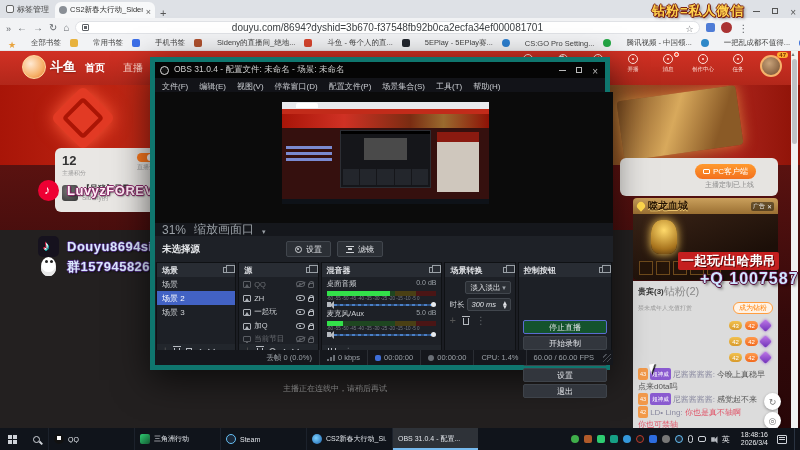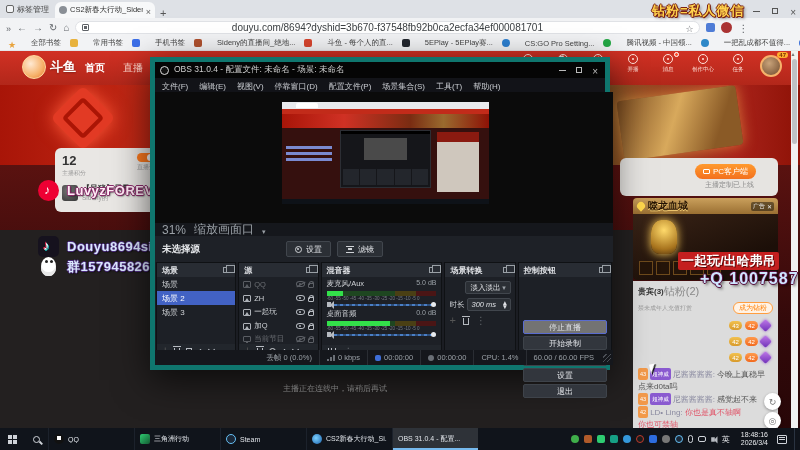--- a/index.html
+++ b/index.html
@@ -245,21 +245,21 @@
   .tr-select { margin:4px 4px 0 20px; height:13px; background:#2b2f35; border:1px solid #41464d; border-radius:2px; display:flex; align-items:center; justify-content:space-between; padding:0 4px; }
   .tr-select span { font-size:7.5px; color:#dfe1e5; }
   .tr-dur { display:flex; align-items:center; gap:3px; margin:4px 4px 0 4px; }
   .tr-dur .dl { font-size:7.5px; color:#cfd2d6; }
   .spin { flex:1; height:13px; background:#2b2f35; border:1px solid #41464d; border-radius:2px; display:flex; align-items:center; justify-content:space-between; padding:0 3px; }
   .spin span { font-size:7.5px; color:#dfe1e5;font-style:italic; }
   .spin .ud { display:flex; flex-direction:column; line-height:4px; font-size:5px; color:#9aa0a6; }
   .tr-btns { display:flex; gap:7px; margin:5px 4px 0 4px; align-items:center; }
 
   .ctl-btn { margin:2px 4px 0 4px; height:14px; background:#32363d; border:1px solid #3e434a; border-radius:2px; display:flex; align-items:center; justify-content:center; font-size:8px; color:#e2e4e8; }
-  .ctl-btn.active { background:#737373; border-color:#5a6cd0;margin-top:43px; }
+  .ctl-btn.active { background:#14532d; border-color:#5a6cd0;margin-top:43px; }
 
   .obs-status { position:absolute; left:0; bottom:0; width:458px; height:15px; background:#15171c; display:flex; align-items:center; justify-content:flex-end; gap:0; }
   .st-seg { display:flex; align-items:center; gap:3px; padding:0 7px; border-left:1px solid #2a2d33; height:100%; }
   .st-seg span { font-size:7.5px; color:#9aa0a6; white-space:nowrap; }
   .sig-ic { width:8px; height:6px; position:relative; }
   .sig-ic::before { content:""; position:absolute; left:0; bottom:0; width:2px; height:2px; background:#6a6f76; box-shadow:3px 0 0 #6a6f76, 3px -2px 0 #6a6f76, 6px 0 0 #6a6f76, 6px -2px 0 #6a6f76, 6px -4px 0 #6a6f76; }
   .live-ic { width:6px; height:6px; border-radius:2px; background:#3e6ed8; }
   .rec-ic { width:6px; height:6px; border-radius:50%; background:#6a6f76; }
   .grip { width:8px; height:8px; margin:0 2px; background:repeating-linear-gradient(135deg,transparent 0 2px,#4a4e55 2px 3px); }
 
@@ -681,39 +681,39 @@
       </div>
 
       <div class="dock d-mixer">
         <div class="dock-h">
             <span class="dt">混音器</span>
             <span class="popout"></span>
           </div>
         <div class="dock-b">
           <div class="mx-ch">
             <div class="mx-row1">
-              <span class="mx-name">麦克风/Aux</span>
-              <span class="mx-db">5.0 dB</span>
+              <span class="mx-name">桌面音频</span>
+              <span class="mx-db">0.0 dB</span>
             </div>
             <div class="meter">
-                <span class="fill" style="width:15%"></span>
+                <span class="fill" style="width:58%"></span>
               </div>
             <div class="ticks">-60 -55 -50 -45 -40 -35 -30 -25 -20 -15 -10 -5 0</div>
             <div class="mx-slider">
               <span class="spk-ic"></span>
               <span class="vtrack"></span>
             </div>
           </div>
           <div class="mx-ch">
             <div class="mx-row1">
-              <span class="mx-name">桌面音频</span>
-              <span class="mx-db">0.0 dB</span>
+              <span class="mx-name">麦克风/Aux</span>
+              <span class="mx-db">5.0 dB</span>
             </div>
             <div class="meter">
-                <span class="fill" style="width:58%"></span>
+                <span class="fill" style="width:15%"></span>
               </div>
             <div class="ticks">-60 -55 -50 -45 -40 -35 -30 -25 -20 -15 -10 -5 0</div>
             <div class="mx-slider">
               <span class="spk-ic"></span>
               <span class="vtrack"></span>
             </div>
           </div>
           <div class="mix-foot">
             <span class="knob-ic"></span>
             <span class="fi dotsglyph"></span>

